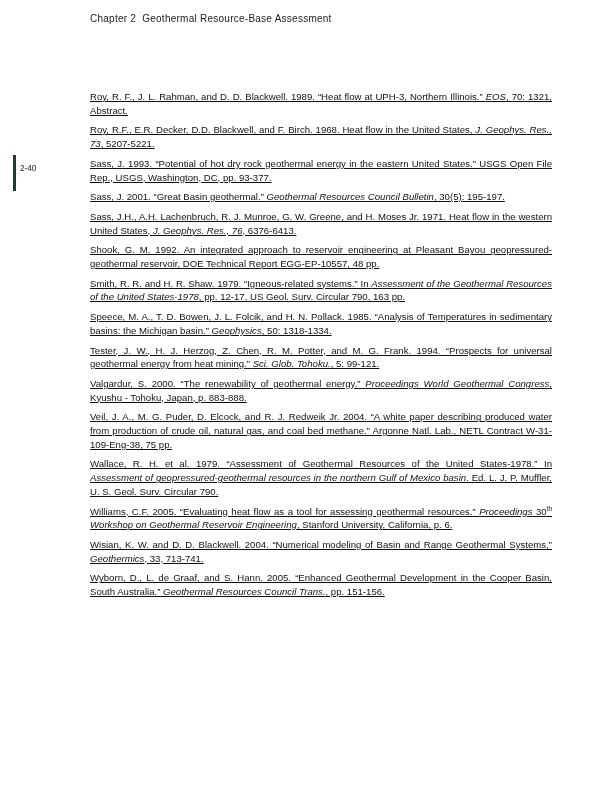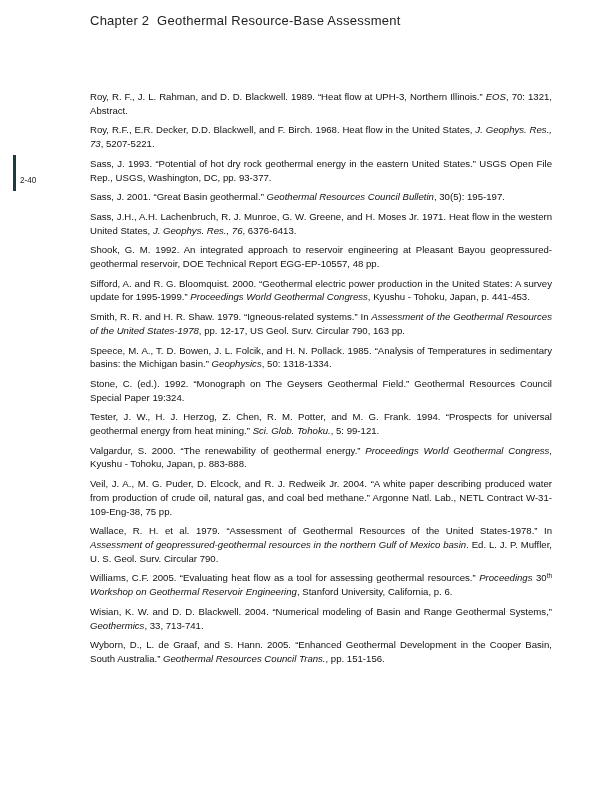--- a/index.html
+++ b/index.html
@@ -9,53 +9,53 @@
     background: #ffffff;
     font-family: "Liberation Sans", sans-serif;
     color: #1a1a1a;
     position: relative;
     overflow: hidden;
   }
   .running-header {
     position: absolute;
     left: 90px;
     top: 13px;
-    font-size: 13px;
+    font-size: 10px;
     letter-spacing: 0.25px;
     color: #222222;
     white-space: pre;
   }
   .margin-tab {
     position: absolute;
     left: 13px;
     top: 155px;
     width: 3px;
     height: 36px;
     background: #1d3b3e;
   }
   .page-number {
     position: absolute;
     left: 20px;
     top: 164px;
     font-size: 8.2px;
     color: #222222;
-    margin-top: 12px;
   }
   .refs {
     position: absolute;
     left: 90px;
     top: 90px;
     width: 462px;
   }
   .ref {
     margin: 0 0 6px 0;
     font-size: 9.6px;
     line-height: 13.7px;
     text-align: justify;
     color: #111111;
+    text-decoration: underline;
   }
   .ref sup {
     font-size: 6.4px;
     line-height: 0;
     vertical-align: baseline;
     position: relative;
     top: -3.5px;
   }
 </style>
 </head>
@@ -68,24 +68,22 @@
 
   <div class="page-number">2-40</div>
 
   <div class="refs">
       <p class="ref">Roy, R. F., J. L. Rahman, and D. D. Blackwell. 1989. “Heat flow at UPH-3, Northern Illinois.” <i>EOS</i>, 70: 1321, Abstract.</p>
       <p class="ref">Roy, R.F., E.R. Decker, D.D. Blackwell, and F. Birch. 1968. Heat flow in the United States, <i>J. Geophys. Res., 73</i>, 5207-5221.</p>
       <p class="ref">Sass, J. 1993. “Potential of hot dry rock geothermal energy in the eastern United States.” USGS Open File Rep., USGS, Washington, DC, pp. 93-377.</p>
       <p class="ref">Sass, J. 2001. “Great Basin geothermal.” <i>Geothermal Resources Council Bulletin</i>, 30(5): 195-197.</p>
       <p class="ref">Sass, J.H., A.H. Lachenbruch, R. J. Munroe, G. W. Greene, and H. Moses Jr. 1971. Heat flow in the western United States, <i>J. Geophys. Res., 76</i>, 6376-6413.</p>
       <p class="ref">Shook, G. M. 1992. An integrated approach to reservoir engineering at Pleasant Bayou geopressured-geothermal reservoir, DOE Technical Report EGG-EP-10557, 48 pp.</p>
-      <p class="ref">Sifford, A. and R. G. Bloomquist. 2000. “Geothermal electric power production in the United States: A survey update for 1995-1999.” <i>Proceedings World Geothermal Congress</i>, Kyushu - Tohoku, Japan, p. 441-453.</p>
       <p class="ref">Smith, R. R. and H. R. Shaw. 1979. “Igneous-related systems.” In <i>Assessment of the Geothermal Resources of the United States-1978</i>, pp. 12-17, US Geol. Surv. Circular 790, 163 pp.</p>
       <p class="ref">Speece, M. A., T. D. Bowen, J. L. Folcik, and H. N. Pollack. 1985. “Analysis of Temperatures in sedimentary basins: the Michigan basin.” <i>Geophysics</i>, 50: 1318-1334.</p>
-      <p class="ref">Stone, C. (ed.). 1992. “Monograph on The Geysers Geothermal Field.” Geothermal Resources Council Special Paper 19:324.</p>
       <p class="ref">Tester, J. W., H. J. Herzog, Z. Chen, R. M. Potter, and M. G. Frank. 1994. “Prospects for universal geothermal energy from heat mining.” <i>Sci. Glob. Tohoku.</i>, 5: 99-121.</p>
       <p class="ref">Valgardur, S. 2000. “The renewability of geothermal energy.” <i>Proceedings World Geothermal Congress</i>, Kyushu - Tohoku, Japan, p. 883-888.</p>
       <p class="ref">Veil, J. A., M. G. Puder, D. Elcock, and R. J. Redweik Jr. 2004. “A white paper describing produced water from production of crude oil, natural gas, and coal bed methane.” Argonne Natl. Lab., NETL Contract W-31-109-Eng-38, 75 pp.</p>
       <p class="ref">Wallace, R. H. et al. 1979. “Assessment of Geothermal Resources of the United States-1978.” In <i>Assessment of geopressured-geothermal resources in the northern Gulf of Mexico basin</i>. Ed. L. J. P. Muffler, U. S. Geol. Surv. Circular 790.</p>
       <p class="ref">Williams, C.F. 2005. “Evaluating heat flow as a tool for assessing geothermal resources.” <i>Proceedings</i> 30<sup>th</sup> <i>Workshop on Geothermal Reservoir Engineering</i>, Stanford University, California, p. 6.</p>
       <p class="ref">Wisian, K. W. and D. D. Blackwell. 2004. “Numerical modeling of Basin and Range Geothermal Systems,” <i>Geothermics</i>, 33, 713-741.</p>
       <p class="ref">Wyborn, D., L. de Graaf, and S. Hann. 2005. “Enhanced Geothermal Development in the Cooper Basin, South Australia.” <i>Geothermal Resources Council Trans.</i>, pp. 151-156.</p>
     </div>
 </div>
 

